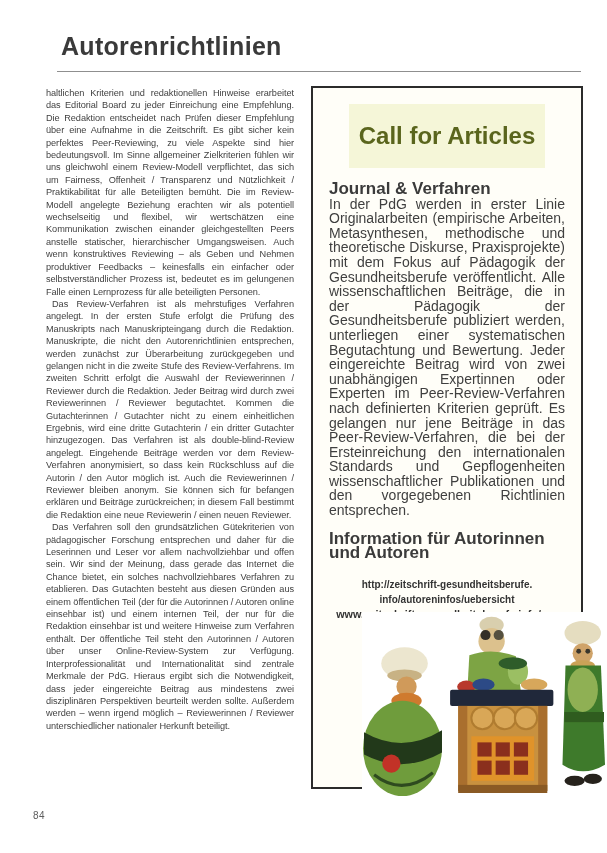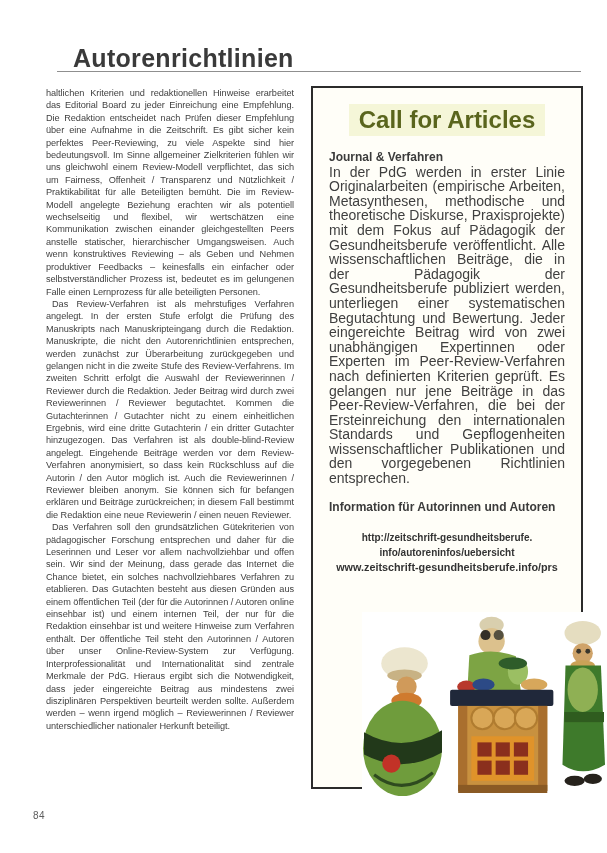--- a/index.html
+++ b/index.html
@@ -3,21 +3,21 @@
 <meta charset="utf-8">
 <style>
   html,body{margin:0;padding:0;background:#e9e9e9;}
   #page{
     position:relative;width:607px;height:853px;margin:0 auto;
     background:#ffffff;overflow:hidden;
     font-family:"Liberation Sans",sans-serif;color:#3f3f3f;
   }
   
   .page-title{
-    position:absolute;left:57px;top:28px;margin:16px;
+    position:absolute;left:57px;top:28px;margin:4px;
     font-size:25px;font-weight:600;letter-spacing:.3px;color:#3a3a3a;
   }
   .title-rule{
     position:absolute;left:57px;top:71px;width:524px;height:1px;
     background:#8f8f8f;
   }
   
   .left-col{
     position:absolute;left:46px;top:87px;width:248px;
     font-size:9.2px;line-height:12.4px;text-align:justify;
@@ -31,24 +31,24 @@
   }
   
   .call-box{
     position:absolute;left:311px;top:86px;width:268px;height:699px;
     border:2px solid #2b2b2b;background:#fffef8;box-sizing:content-box;
   }
   .box-inner{padding:12px 16px 0 16px;}
   .box-title-wrap{text-align:center;margin:4px 0 14px 0;}
   .box-title{
     display:inline-block;font-size:24px;font-weight:bold;
-    padding:2px 10px;line-height:28px;
+    padding:18px 10px;line-height:28px;
   }
   .box-h{
-    margin:0;font-size:12px;font-weight:bold;color:#3b3b3b;line-height:14.6px;
+    margin:0;font-size:17px;font-weight:bold;color:#3b3b3b;line-height:14.6px;
   }
   .box-p{
     margin:0 0 0 0;font-size:14px;line-height:14.6px;text-align:justify;
     hyphens:auto;-webkit-hyphens:auto;color:#3f3f3f;
   }
   .box-gap{height:14px;}
   .box-url{
     margin:16px 0 0 0;font-size:10px;font-weight:bold;text-align:center;
     line-height:15px;white-space:pre-line;color:#333;
   }

